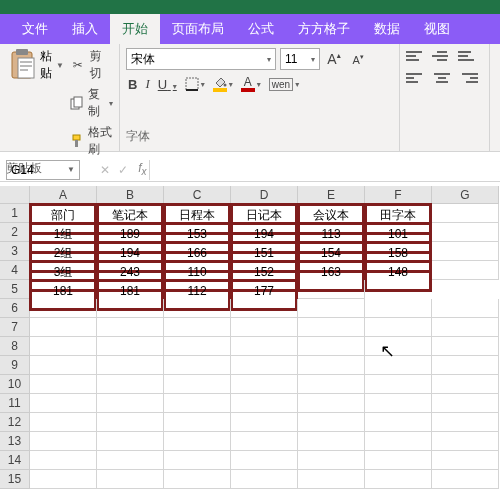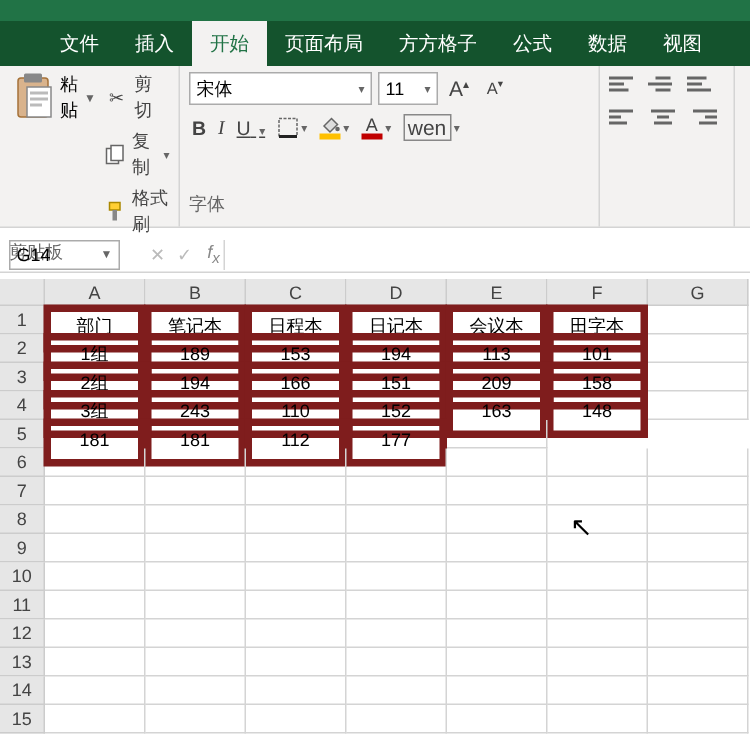--- a/index.html
+++ b/index.html
@@ -1,40 +1,40 @@
 <!DOCTYPE html>
 <html><head>
 <meta charset="utf-8">
 <style>
   * { box-sizing: border-box; margin: 0; padding: 0; font-family: "Microsoft YaHei", sans-serif; }
   body { width: 500px; height: 501px; background: #fff; overflow: hidden; font-size: 12px; }
 
   .titlebar { height: 14px; background: #217346; }
 
-  .tabs { display: flex; background: #14532d; color: #fff; font-size: 13px; height: 30px; align-items: center; padding-left: 28px; gap: 0; }
+  .tabs { display: flex; background: #8b5cf6; color: #fff; font-size: 13px; height: 30px; align-items: center; padding-left: 10px; gap: 0; }
   .tab { padding: 6px 12px; cursor: pointer; }
   .tab.active { background: #f3f2f1; color: #217346; }
 
   .ribbon { background: #f3f2f1; border-bottom: 1px solid #d4d4d4; height: 108px; display: flex; }
   .group { border-right: 1px solid #d4d4d4; padding: 4px 6px; display: flex; flex-direction: column; justify-content: space-between; }
   .group-label { font-size: 12px; color: #666; padding: 2px 0; }
   .group-body { flex: 1; display: flex; align-items: flex-start; }
 
   .paste-col { display: flex; align-items: center; gap: 2px; }
   .paste-icon { width: 32px; height: 34px; position: relative; }
   .clipboard-svg { width: 32px; height: 34px; }
   .clip-col { display: flex; flex-direction: column; gap: 4px; margin-left: 6px; font-size: 12px; color: #444; }
   .clip-item { display: flex; align-items: center; gap: 4px; cursor: pointer; }
   .mini-icon { width: 16px; height: 16px; display: inline-flex; align-items: center; justify-content: center; }
   .dd { font-size: 8px; color: #666; margin-left: 2px; }
 
   .font-group .group-body { flex-direction: column; gap: 6px; }
   .font-row1 { display: flex; align-items: center; gap: 4px; }
   .font-sel { border: 1px solid #ababab; background: #fff; height: 22px; font-size: 12px; display: flex; align-items: center; padding: 0 4px; }
-  .font-name { width: 122px; justify-content: space-between; }
+  .font-name { width: 150px; justify-content: space-between; }
   .font-size { width: 40px; justify-content: space-between; }
   .aa-btn { width: 20px; text-align: center; color: #444; font-size: 14px; cursor: pointer; }
   .font-row2 { display: flex; align-items: center; gap: 8px; color: #444; font-size: 13px; padding-left: 2px; }
   .fb { font-weight: bold; cursor: pointer; }
   .fi { font-style: italic; font-family: serif; cursor: pointer; }
   .fu { text-decoration: underline; cursor: pointer; }
   .border-btn, .fill-btn, .font-color-btn, .wen-btn { display: flex; align-items: center; cursor: pointer; }
   .swatch { width: 14px; height: 4px; display: block; }
   .swatch.yellow { background: #ffc000; }
   .swatch.red { background: #c00000; }
@@ -54,36 +54,36 @@
 
   .sheet { position: relative; margin-top: 4px; }
   .corner { position: absolute; left: 0; top: 0; width: 30px; height: 18px; background: #e6e6e6; border-right: 1px solid #ccc; border-bottom: 1px solid #ccc; }
   .col-headers { position: absolute; left: 30px; top: 0; display: flex; height: 18px; }
   .ch { width: 67px; background: #e6e6e6; border-right: 1px solid #ccc; border-bottom: 1px solid #ccc; text-align: center; font-size: 12px; color: #444; line-height: 18px; cursor: pointer; }
   .row-headers { position: absolute; left: 0; top: 18px; display: flex; flex-direction: column; width: 30px; }
   .rh { height: 19px; background: #e6e6e6; border-right: 1px solid #ccc; border-bottom: 1px solid #ccc; text-align: center; font-size: 12px; color: #444; line-height: 19px; cursor: pointer; }
   .cells { position: absolute; left: 30px; top: 18px; }
   .row { display: flex; height: 19px; }
   .cell { width: 67px; height: 19px; border-right: 1px solid #d4d4d4; border-bottom: 1px solid #d4d4d4; font-size: 12px; line-height: 19px; padding: 0 2px; text-align: center; cursor: cell; }
-  .cell.databox { border: 5px solid #7f1d1d; margin: -1px 0 0 -1px; width: 68px; height: 32px; }
+  .cell.databox { border: 3px solid #7f1d1d; margin: -1px 0 0 -1px; width: 68px; height: 32px; }
 
   .cursor { position: absolute; left: 380px; top: 340px; font-size: 18px; color: #000; pointer-events: none; }
 </style>
 </head>
 <body>
 
 <div class="titlebar"></div>
 
 <div class="tabs">
   <div class="tab">文件</div>
   <div class="tab">插入</div>
   <div class="tab active">开始</div>
   <div class="tab">页面布局</div>
+  <div class="tab">公式</div>
   <div class="tab">方方格子</div>
-  <div class="tab">公式</div>
   <div class="tab">数据</div>
   <div class="tab">视图</div>
 </div>
 
 <div class="ribbon">
   <div class="group" style="width:120px;">
     <div class="group-body">
       <div class="paste-col">
         <div class="paste-icon">
           <svg class="clipboard-svg" viewBox="0 0 32 34">
@@ -163,21 +163,21 @@
             <span class="dd">▾</span>
           </span>
         <span class="font-color-btn">
             <span class="stack">
               <span style="font-size:12px;">A</span>
               <span class="swatch red"></span>
             </span>
             <span class="dd">▾</span>
           </span>
         <span class="wen-btn">
-            <span style="border:1px solid #888;font-size:14px;padding:0 2px;">wen</span>
+            <span style="border:1px solid #888;font-size:10px;padding:0 2px;">wen</span>
             <span class="dd">▾</span>
           </span>
       </div>
     </div>
     <div class="group-label">字体</div>
   </div>
 
   <div class="group align-group" style="width:90px;">
     <div class="group-body">
       <div class="align-row">
@@ -277,21 +277,21 @@
         <div class="cell databox">194</div>
         <div class="cell databox">113</div>
         <div class="cell databox">101</div>
         <div class="cell"></div>
       </div>
       <div class="row">
         <div class="cell databox">2组</div>
         <div class="cell databox">194</div>
         <div class="cell databox">166</div>
         <div class="cell databox">151</div>
-        <div class="cell databox">209</div>
+        <div class="cell databox">154</div>
         <div class="cell databox">158</div>
         <div class="cell"></div>
       </div>
       <div class="row">
         <div class="cell databox">3组</div>
         <div class="cell databox">243</div>
         <div class="cell databox">110</div>
         <div class="cell databox">152</div>
         <div class="cell databox">163</div>
         <div class="cell databox">148</div>

